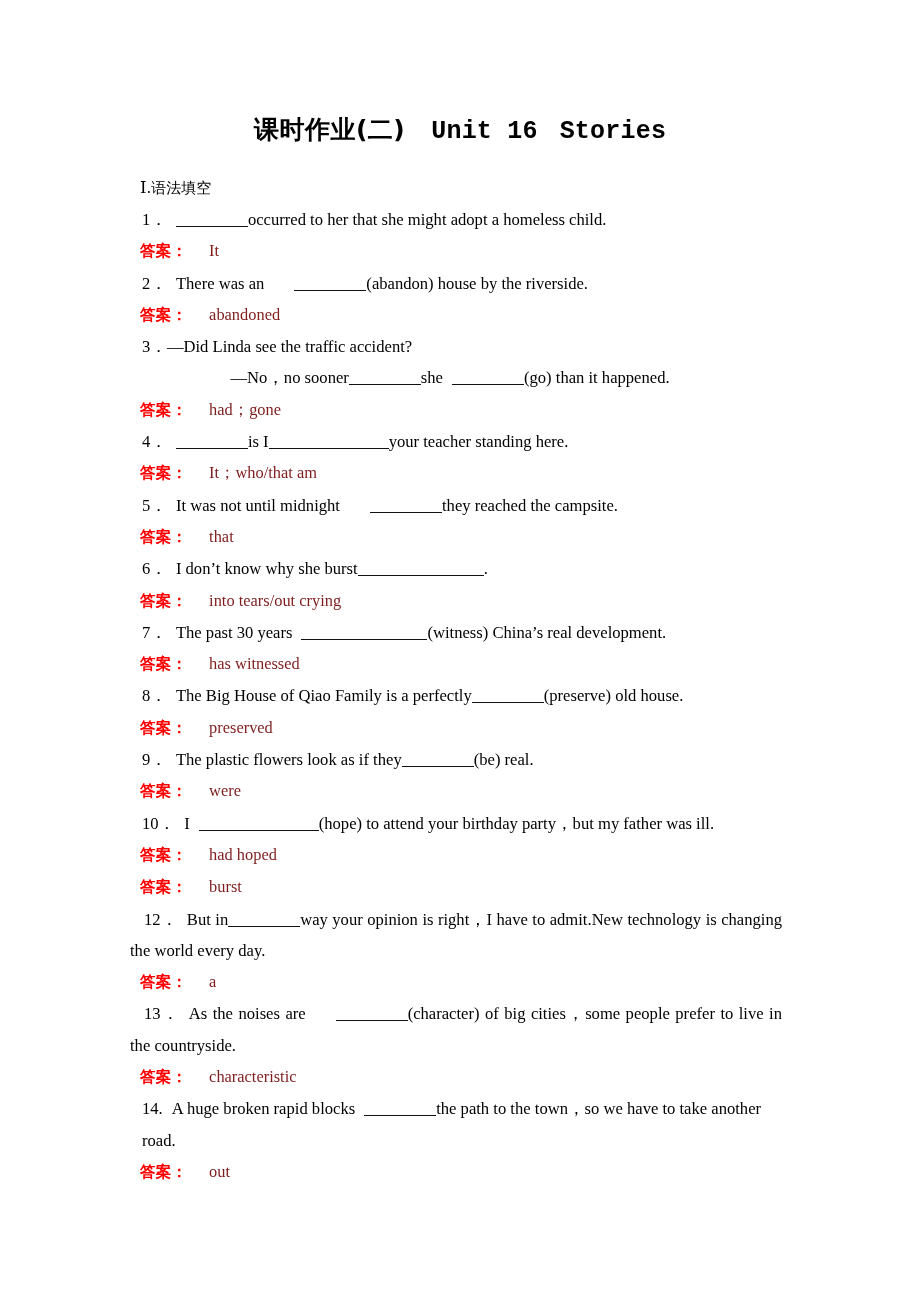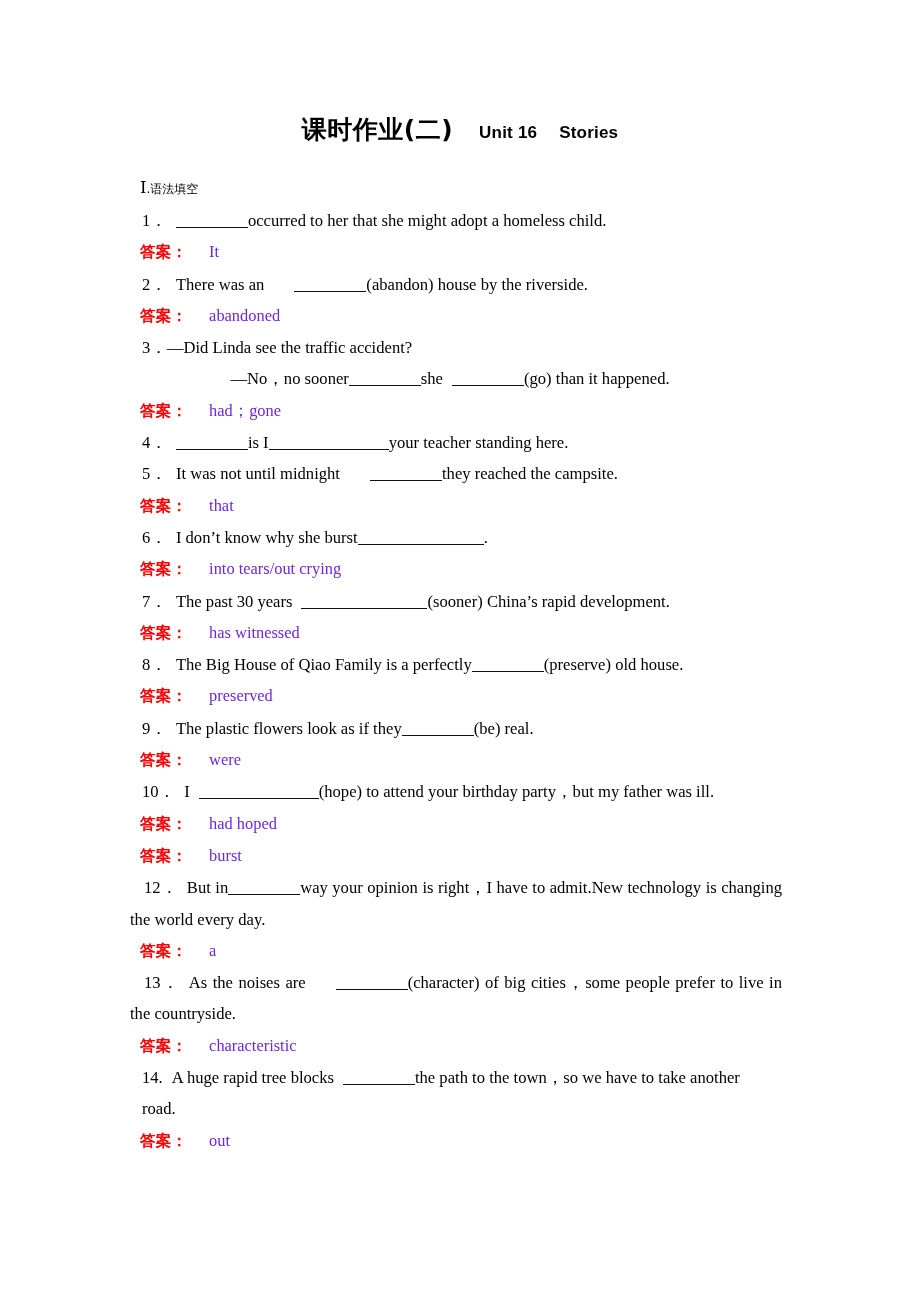--- a/index.html
+++ b/index.html
@@ -38,23 +38,23 @@
   }
   .title-cn {
     font-family: "DejaVu Sans", "Liberation Sans", sans-serif;
     font-weight: 700;
     font-size: 25px;
     letter-spacing: 0.5px;
     margin-top: 28px;
   }
   .title-gap { display: inline-block; width: 26px; }
   .title-en {
-    font-family: Liberation Sans, sans-serif;
-    font-weight: 700;
-    font-size: 17px;
+    font-family: Liberation Mono, monospace;
+    font-weight: 700;
+    font-size: 25px;
   }
   .title-gap-sm { display: inline-block; width: 22px; }
 
   
   .content {
     position: absolute;
     left: 0;
     top: 172px;
     width: 920px;
   }
@@ -64,21 +64,21 @@
     margin: 0 0 0 140px;
     font-size: 16.5px;
     line-height: 31px;
     white-space: nowrap;
   }
   .section-head .num {
     font-family: "DejaVu Serif", "Liberation Serif", serif;
   }
   .section-head .cn {
     font-family: "DejaVu Sans", "Liberation Sans", sans-serif;
-    font-size: 12px;
+    font-size: 15px;
   }
 
   
   .qa-list { margin: 0; padding: 0; }
 
   .q-line {
     margin: 0;
     padding: 0 150px 0 0;
     font-size: 16.6px;
     line-height: 31.3px;
@@ -112,21 +112,21 @@
   }
   .a-colon {
     color: #ff0000;
     font-family: "DejaVu Sans", "Liberation Sans", sans-serif;
     font-weight: 700;
     font-size: 15.5px;
   }
   .a-text {
     display: inline-block;
     margin-left: 22px;
-    color: #6d28d9;
+    color: #7f1d1d;
     font-family: "Liberation Serif", "DejaVu Serif", serif;
     font-size: 16.4px;
   }
 
   
   .blank {
     display: inline-block;
     border-bottom: 1.3px solid #111111;
     vertical-align: -2px;
     height: 13px;
@@ -178,37 +178,40 @@
       <div class="q-line flush">
         <span>—No，no sooner</span><span class="blank w-md"></span><span>she</span><span class="sp"></span><span class="blank w-md"></span><span>(go) than it happened.</span>
       </div>
       <div class="a-line">
         <span class="a-label">答案</span><span class="a-colon">：</span><span class="a-text">had；gone</span>
       </div>
 
       <div class="q-line indent">
         <span class="qnum">4．</span><span class="sp"></span><span class="blank w-md"></span><span>is I</span><span class="blank w-xl"></span><span>your teacher standing here.</span>
       </div>
+      <div class="a-line">
+        <span class="a-label">答案</span><span class="a-colon">：</span><span class="a-text">It；who/that am</span>
+      </div>
 
       <div class="q-line indent">
         <span class="qnum">5．</span><span class="sp"></span><span>It was not until midnight</span><span class="sp-xl"></span><span class="blank w-md"></span><span>they reached the campsite.</span>
       </div>
       <div class="a-line">
         <span class="a-label">答案</span><span class="a-colon">：</span><span class="a-text">that</span>
       </div>
 
       <div class="q-line indent">
         <span class="qnum">6．</span><span class="sp"></span><span>I don’t know why she burst</span><span class="blank w-xxl"></span><span>.</span>
       </div>
       <div class="a-line">
         <span class="a-label">答案</span><span class="a-colon">：</span><span class="a-text">into tears/out crying</span>
       </div>
 
       <div class="q-line indent">
-        <span class="qnum">7．</span><span class="sp"></span><span>The past 30 years</span><span class="sp"></span><span class="blank w-xxl"></span><span>(sooner) China’s rapid development.</span>
+        <span class="qnum">7．</span><span class="sp"></span><span>The past 30 years</span><span class="sp"></span><span class="blank w-xxl"></span><span>(witness) China’s real development.</span>
       </div>
       <div class="a-line">
         <span class="a-label">答案</span><span class="a-colon">：</span><span class="a-text">has witnessed</span>
       </div>
 
       <div class="q-line indent">
         <span class="qnum">8．</span><span class="sp"></span><span>The Big House of Qiao Family is a perfectly</span><span class="blank w-md"></span><span>(preserve) old house.</span>
       </div>
       <div class="a-line">
         <span class="a-label">答案</span><span class="a-colon">：</span><span class="a-text">preserved</span>
@@ -240,21 +243,21 @@
       </div>
 
       <div class="q-wrap">
         <span class="qnum">13．</span><span class="sp"></span><span>As the noises are</span><span class="sp-xl"></span><span class="blank w-md"></span><span>(character) of big cities，some people prefer to live in the countryside.</span>
       </div>
       <div class="a-line">
         <span class="a-label">答案</span><span class="a-colon">：</span><span class="a-text">characteristic</span>
       </div>
 
       <div class="q-line indent">
-        <span class="qnum">14.</span><span class="sp"></span><span>A huge rapid tree blocks</span><span class="sp"></span><span class="blank w-md"></span><span>the path to the town，so we have to take another road.</span>
+        <span class="qnum">14.</span><span class="sp"></span><span>A huge broken rapid blocks</span><span class="sp"></span><span class="blank w-md"></span><span>the path to the town，so we have to take another road.</span>
       </div>
       <div class="a-line">
         <span class="a-label">答案</span><span class="a-colon">：</span><span class="a-text">out</span>
       </div>
 
     </div>
   </div>
 </div>
 
 </body></html>

